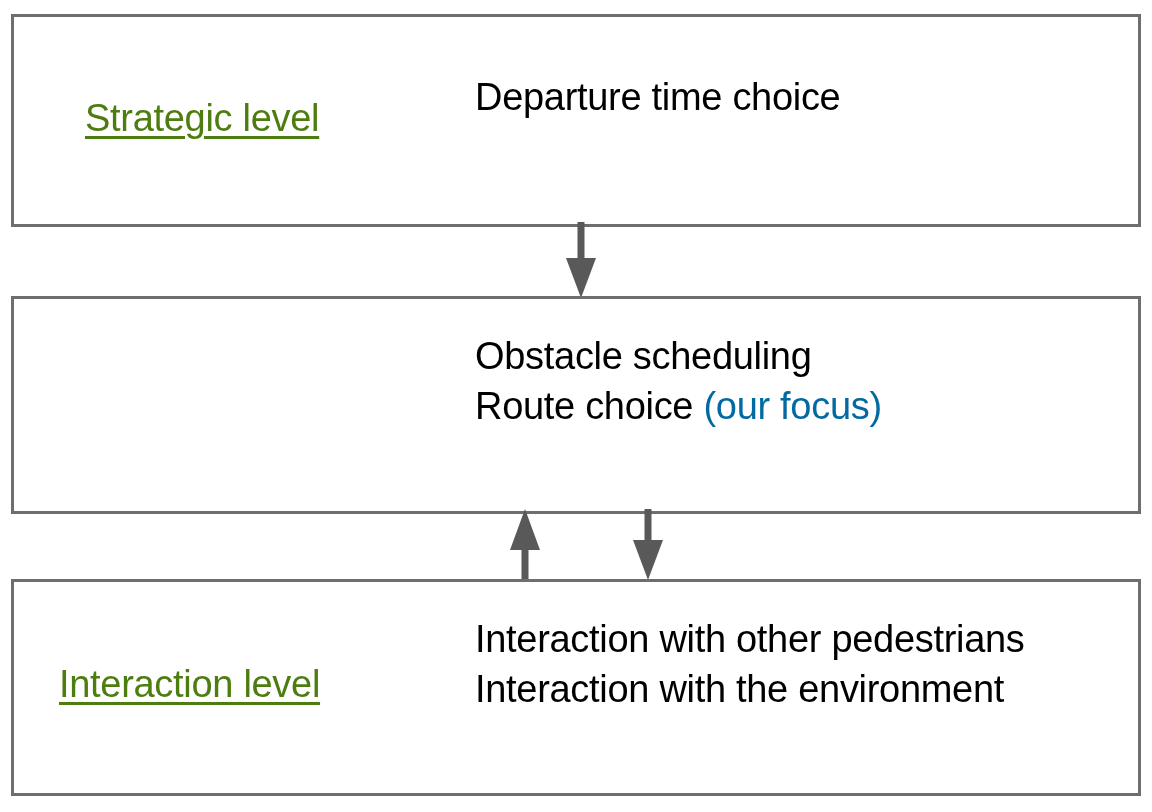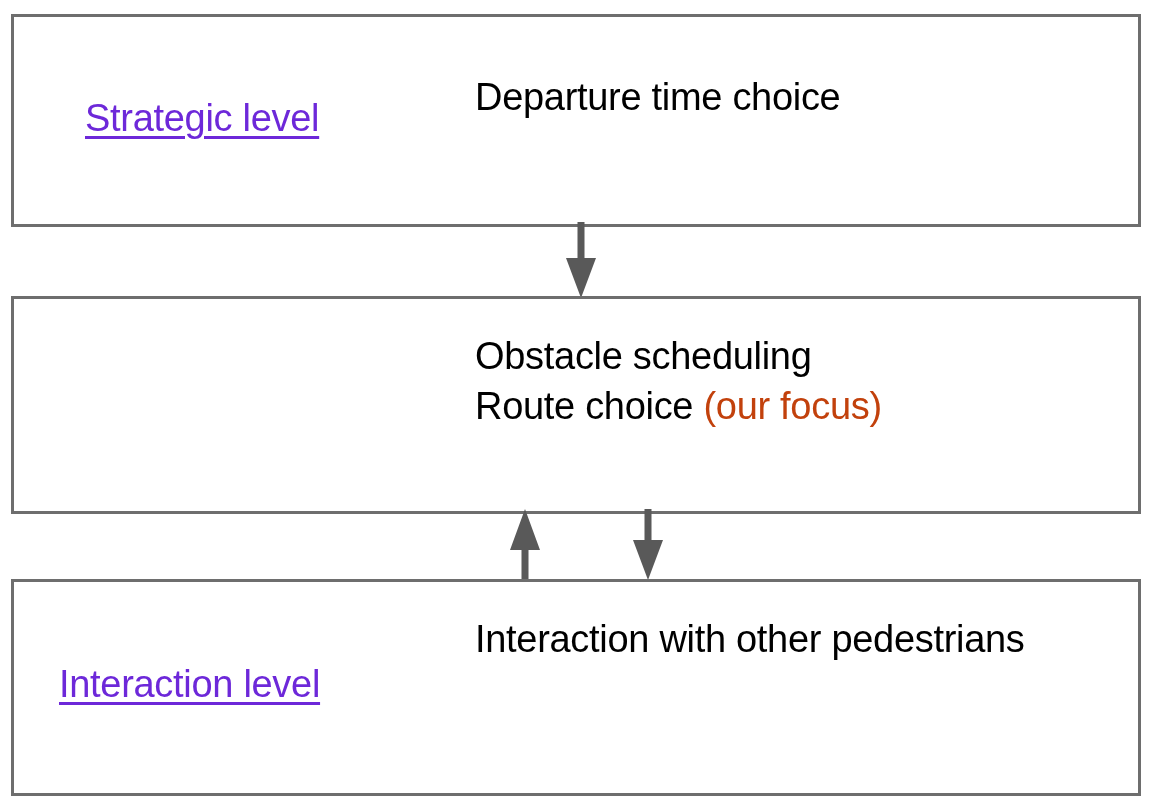--- a/index.html
+++ b/index.html
@@ -33,21 +33,21 @@
   #box-tactical   { left: 11px; top: 296px; width: 1130px; height: 218px; }
   #box-operational{ left: 11px; top: 579px; width: 1130px; height: 217px; }
 
   
   .level-name {
     position: absolute;
     font-size: 38px;
     line-height: 1.05;
     font-weight: 400;
     letter-spacing: -0.3px;
-    color: #6d28d9;
+    color: #4d7c0f;
     white-space: nowrap;
     text-decoration: underline;
     text-underline-offset: 5px;
     text-decoration-thickness: 3px;
   }
   #label-strategic   { left: 85px; top: 99px; }
   #label-tactical    { left: 97px; top: 383px; }
   #label-operational { left: 59px; top: 665px; }
 
   
@@ -57,21 +57,21 @@
     line-height: 50px;
     letter-spacing: -0.3px;
     color: #000000;
     white-space: nowrap;
   }
   #items-strategic   { left: 475px; top: 72px; }
   #items-tactical    { left: 475px; top: 331px; }
   #items-operational { left: 475px; top: 614px; }
 
   .item-line { display: block; }
-  .focus-note { color: #c2410c; }
+  .focus-note { color: #0369a1; }
 
   
   .arrow {
     position: absolute;
     display: block;
   }
   #arrow-strategic-to-tactical { left: 560px; top: 222px; }
   #arrow-operational-to-tactical { left: 504px; top: 509px; }
   #arrow-tactical-to-operational { left: 627px; top: 509px; }
 </style>
@@ -107,15 +107,16 @@
   <svg class="arrow" id="arrow-tactical-to-operational" width="42" height="71" viewBox="0 0 42 71">
     <polygon points="17.5,0 24.5,0 24.5,31 36,31 21,71 6,31 17.5,31" fill="#595959"></polygon>
   </svg>
 
   <div class="level-box" id="box-operational"></div>
 
   <div class="level-name" id="label-operational">Interaction level</div>
 
   <div class="items" id="items-operational">
     <span class="item-line">Interaction with other pedestrians</span>
+    <span class="item-line">Interaction with the environment</span>
   </div>
 
 </div>
 
 </body></html>

